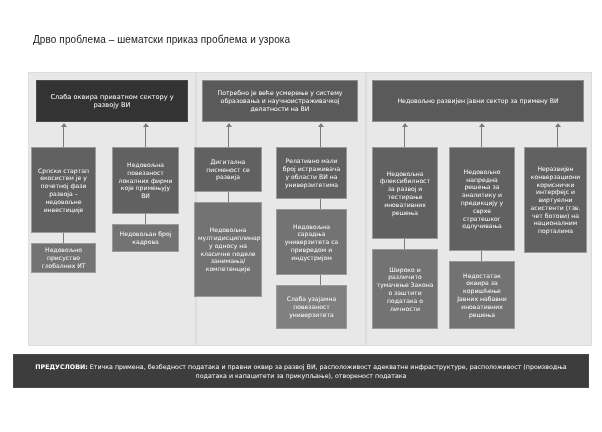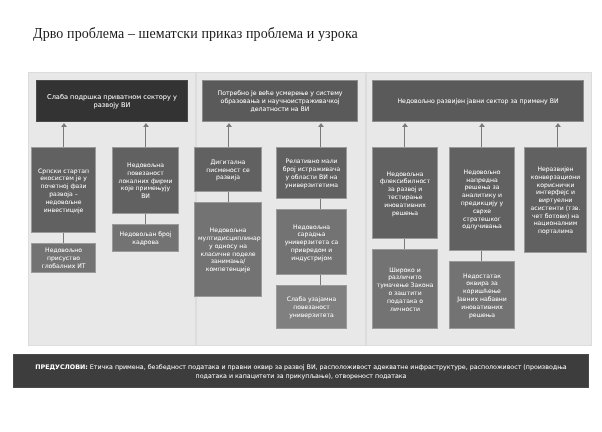--- a/index.html
+++ b/index.html
@@ -10,23 +10,23 @@
   body {
     width: 602px;
     height: 432px;
     position: relative;
     font-family: "DejaVu Sans", "Liberation Sans", sans-serif;
     overflow: hidden;
   }
   #page-title {
     position: absolute;
     left: 33px;
-    top: 26px;
-    font-family: Liberation Serif, serif;
-    font-size: 14px;
+    top: 34px;
+    font-family: Liberation Sans, sans-serif;
+    font-size: 10px;
     color: #1a1a1a;
     white-space: nowrap;
     letter-spacing: 0.1px;
   }
   #canvas {
     position: absolute;
     left: 0;
     top: 0;
     width: 602px;
     height: 432px;
@@ -115,21 +115,21 @@
 
 <div id="page-title">Дрво проблема – шематски приказ проблема и узрока</div>
 
 <div id="canvas">
 
   <div class="panel" style="left:28px; top:72px; width:166px; height:272px;"></div>
   <div class="panel" style="left:196px; top:72px; width:168px; height:272px;"></div>
   <div class="panel" style="left:366px; top:72px; width:224px; height:272px;"></div>
 
   <div class="node lvl0" style="left:36px; top:80px; width:152px; height:42px;">
-    <span>Слаба подршка приватном сектору у развоју ВИ</span>
+    <span>Слаба оквира приватном сектору у развоју ВИ</span>
   </div>
 
   <div class="node lvl0b" style="left:202px; top:80px; width:156px; height:42px;">
     <span>Потребно је веће усмерење у систему образовања и научноистраживачкој делатности на ВИ</span>
   </div>
 
   <div class="node lvl0b" style="left:372px; top:80px; width:212px; height:42px;">
     <span>Недовољно развијен јавни сектор за примену ВИ</span>
   </div>
 

